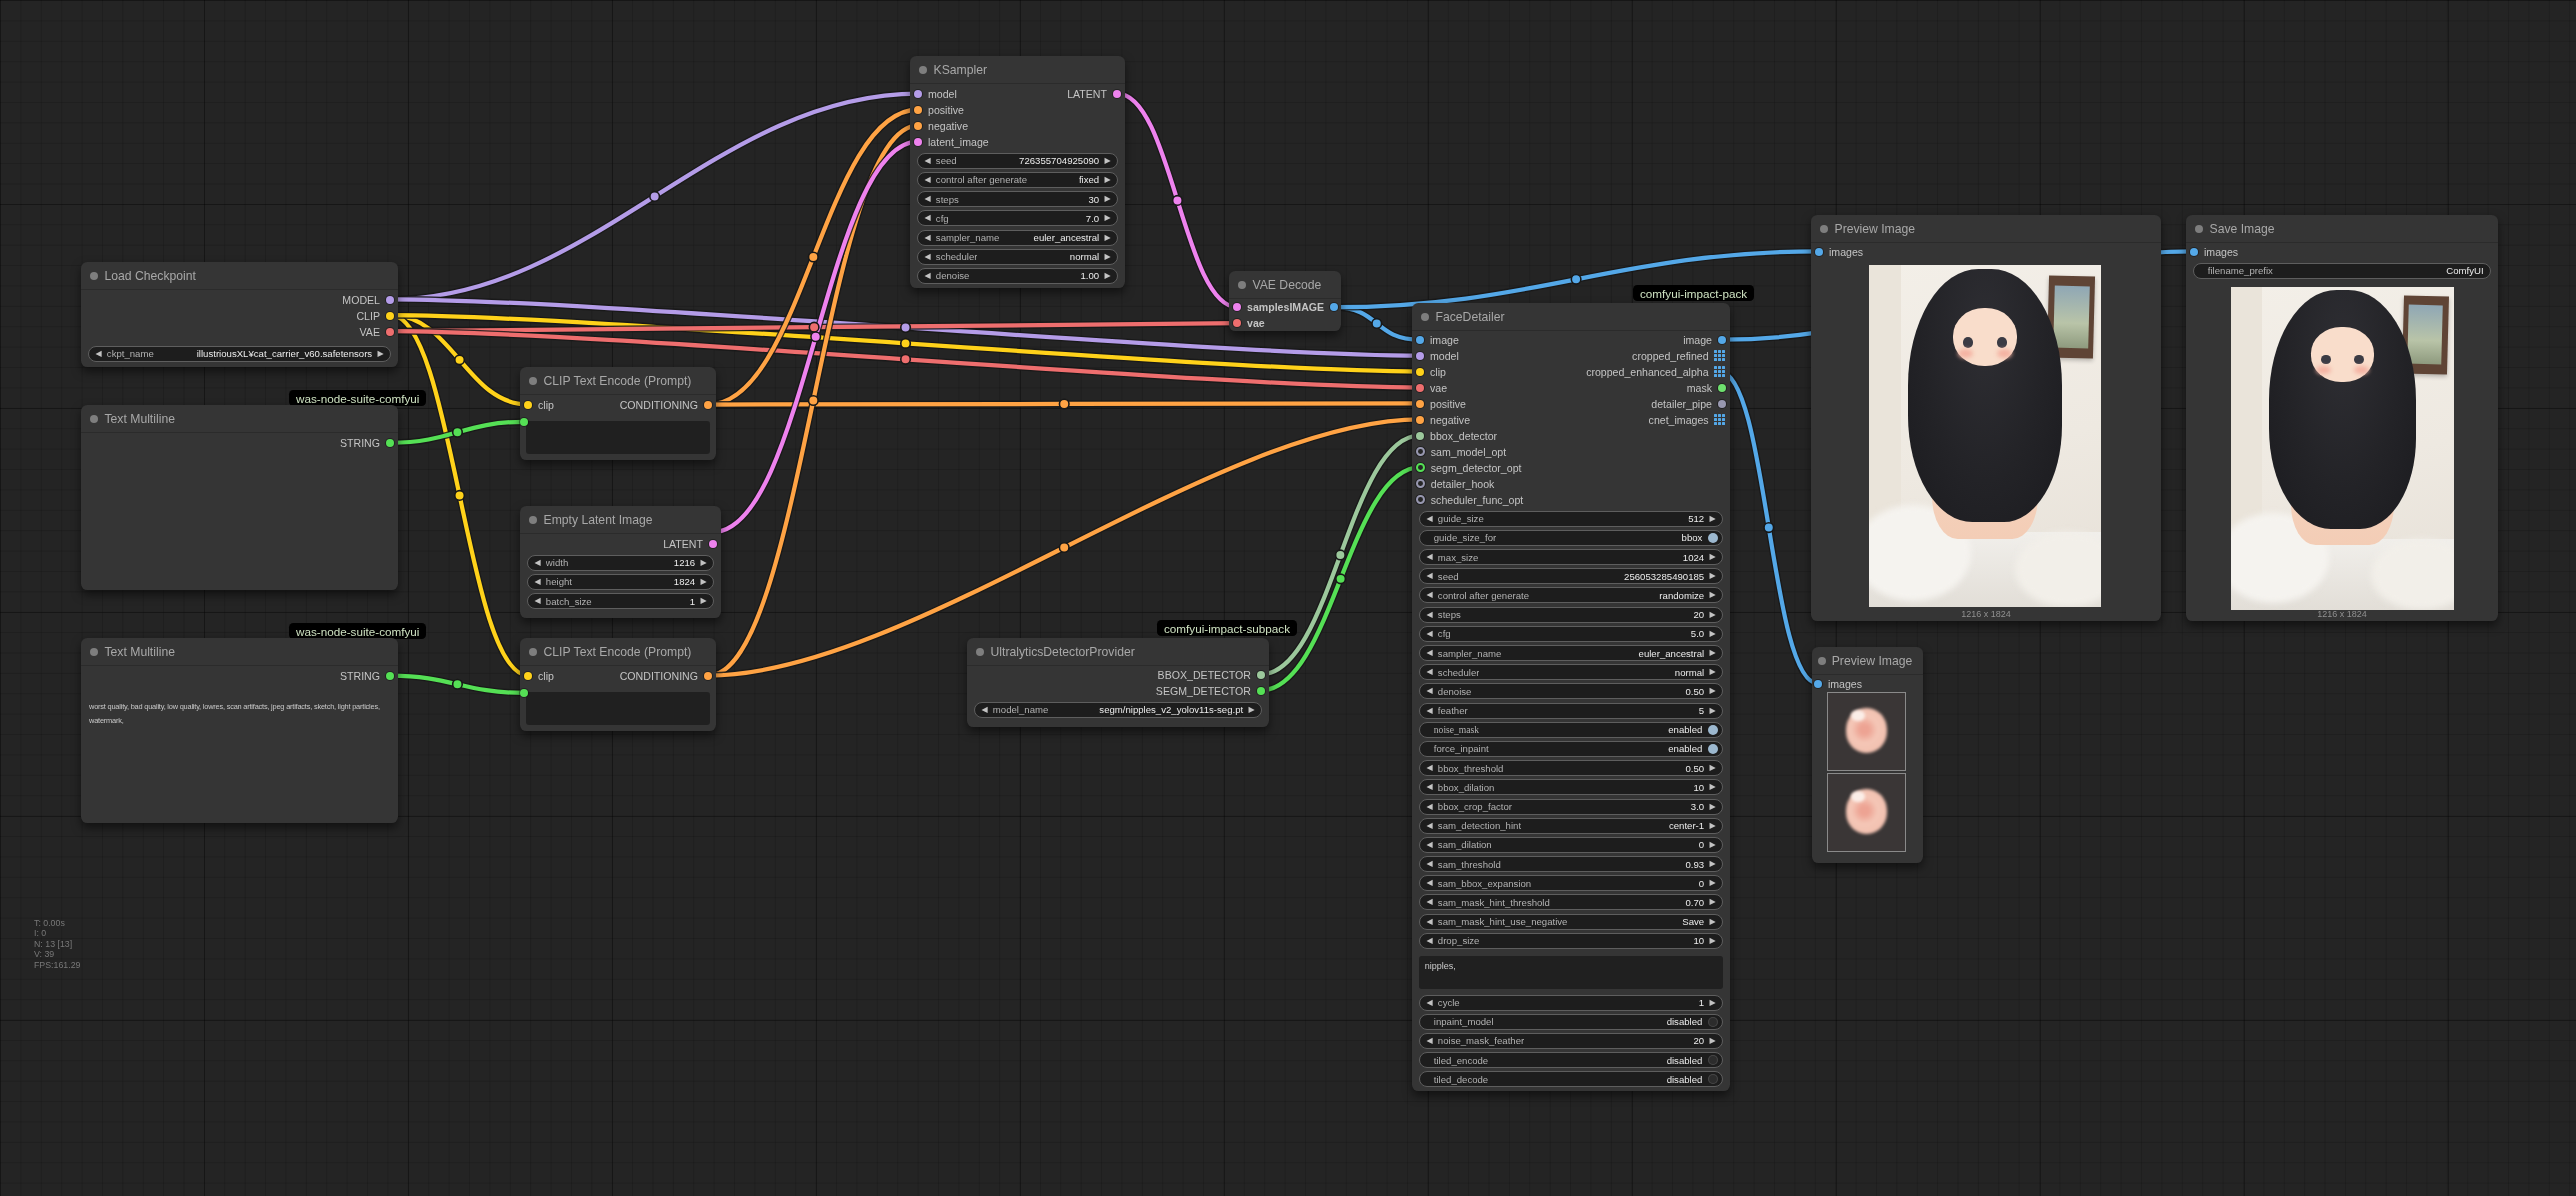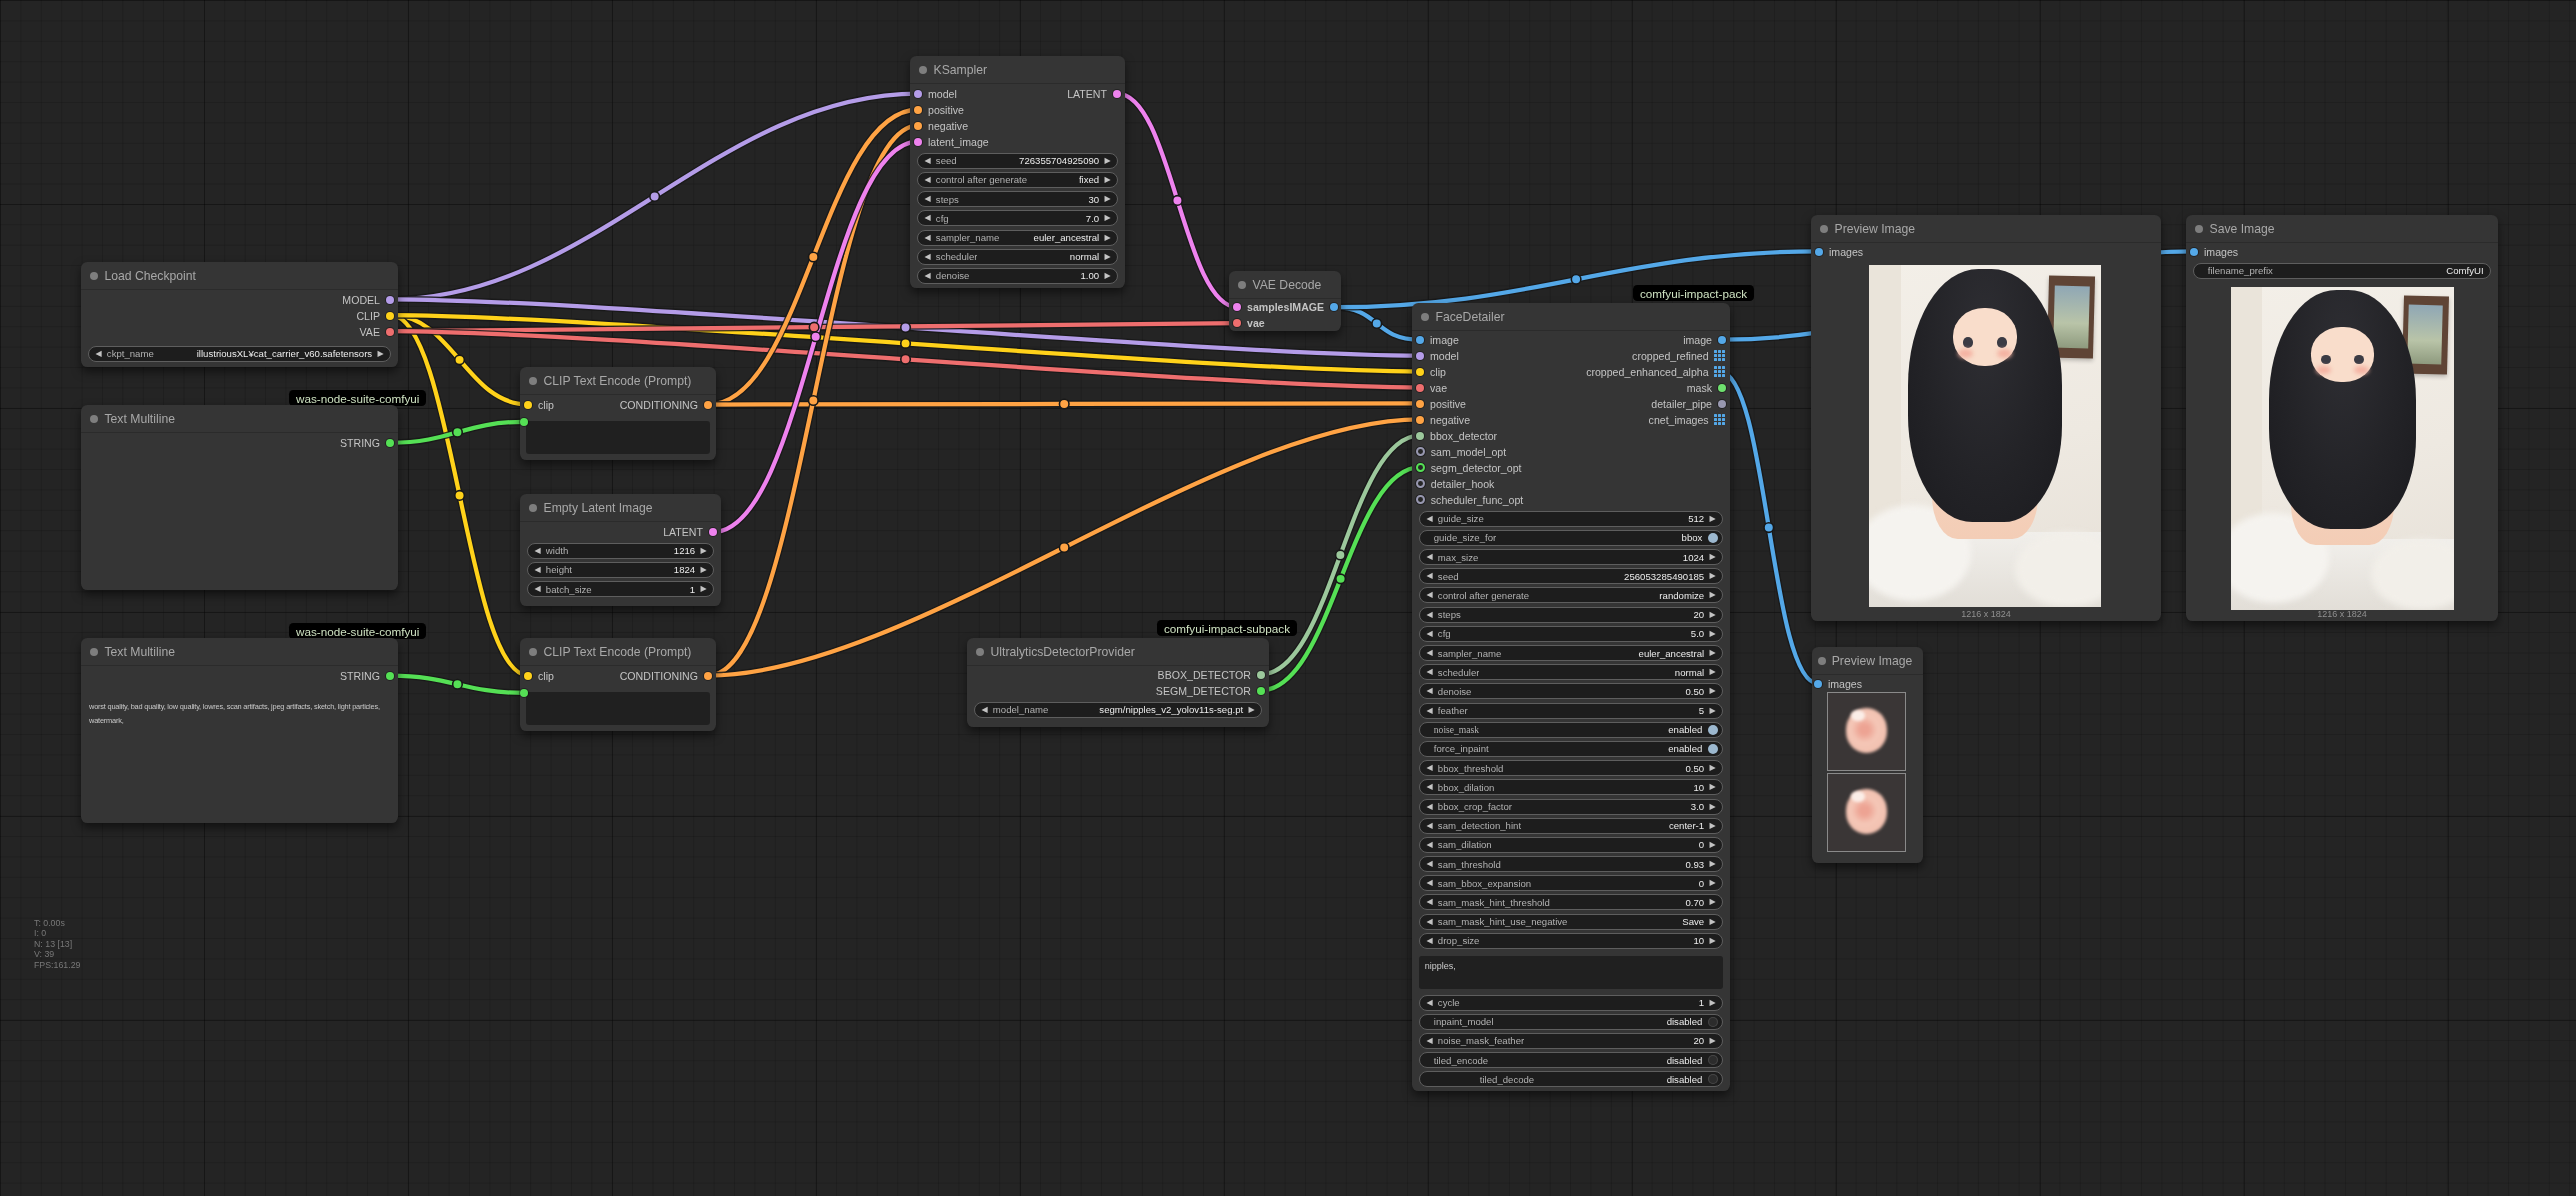--- a/index.html
+++ b/index.html
@@ -228,21 +228,21 @@
           <span class="slabel">CONDITIONING</span>
           <span class="sdot" style="background:#ffa344"></span>
         </span>
       </div>
     </div>
   <div class="cte-box">
       <span class="sdot" style="background: rgb(85, 224, 85);"></span>
     </div>
 </div>
 
-<div class="node" style="left:520px;top:494px;width:201px;height:112px;">
+<div class="node" style="left:520px;top:506px;width:201px;height:112px;">
   <div class="ntitle">
       <span class="tdot"></span>
       <span>Empty Latent Image</span>
     </div>
   <div class="io" style="padding:1.6px 8.5px 0;">
       <div class="iorow">
         <span class="sout">
           <span class="slabel">LATENT</span>
           <span class="sdot" style="background:#ee82ee"></span>
         </span>
@@ -747,21 +747,21 @@
         <span class="wvalue">20</span>
         <span class="arr">▶</span>
       </div>
       <div class="widget">
         <span class="wlabel" style="padding-left:7.4px;">tiled_encode</span>
         <span class="wsp"></span>
         <span class="wvalue">disabled</span>
         <span class="twdot off"></span>
       </div>
       <div class="widget">
-        <span class="wlabel" style="padding-left:7.4px;margin-left:46px;">tiled_decode</span>
+        <span class="wlabel" style="padding-left:7.4px;">tiled_decode</span>
         <span class="wsp"></span>
         <span class="wvalue">disabled</span>
         <span class="twdot off"></span>
       </div>
     </div>
 </div>
 
 <div class="node" style="left:1811px;top:215px;width:350px;height:406px;">
   <div class="ntitle">
       <span class="tdot"></span>

